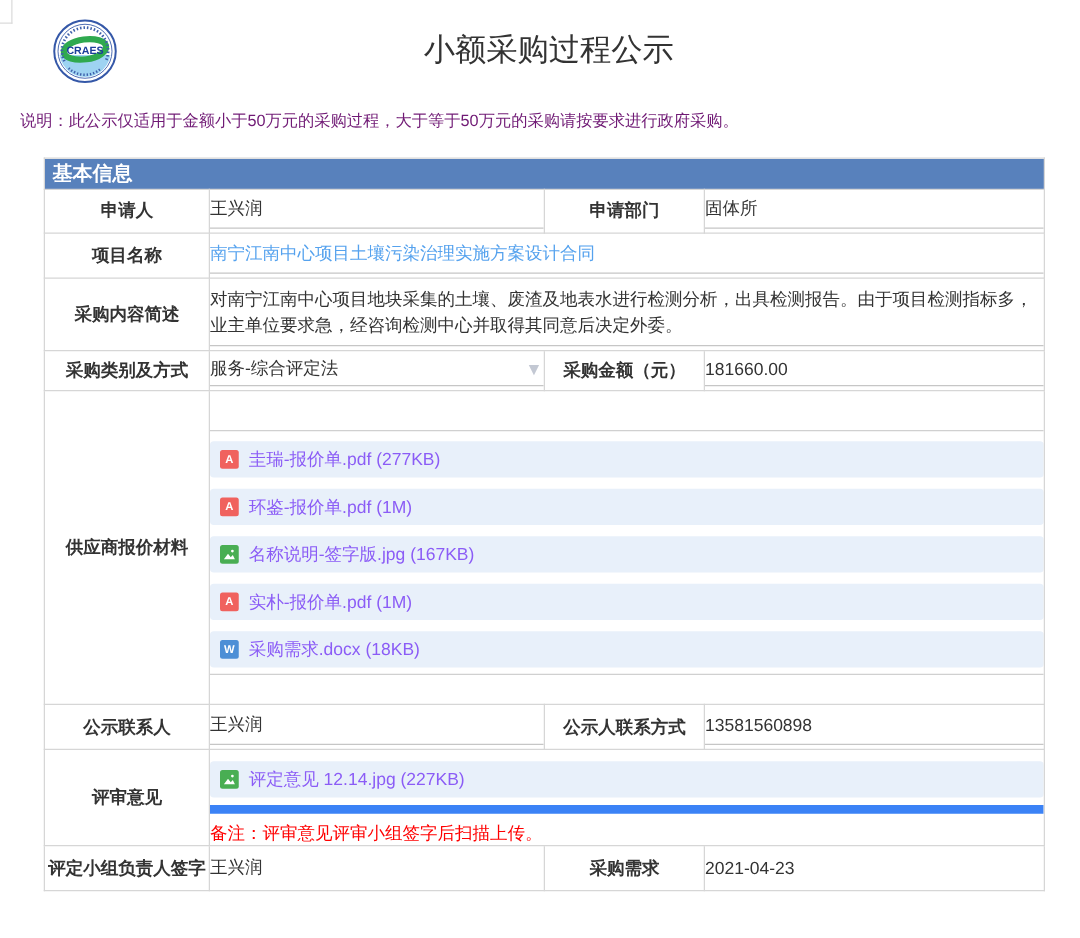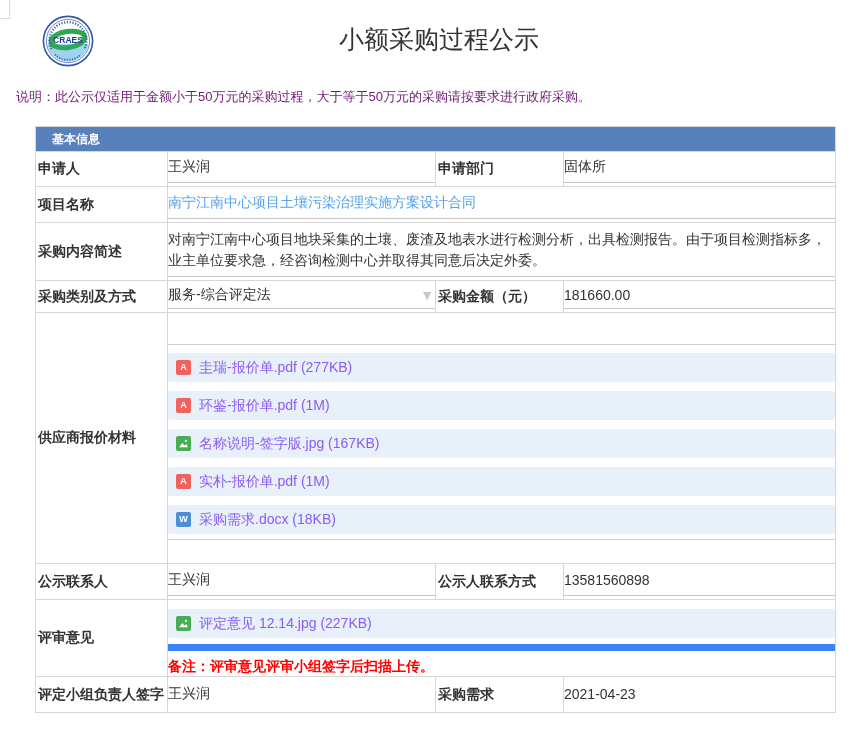--- a/index.html
+++ b/index.html
@@ -4,41 +4,41 @@
 <style>
   html,body{margin:0;padding:0;}
   body{width:864px;height:750px;background:#fff;overflow:hidden;position:relative;
        font-family:"Liberation Sans","DejaVu Sans",sans-serif;color:#333;}
   .corner{position:absolute;left:0;top:0;width:9px;height:18px;border-right:1px solid #DCDCDC;border-bottom:1px solid #DCDCDC;}
   .logo{position:absolute;left:42px;top:15px;}
   .page-title{position:absolute;left:7px;top:23px;width:864px;text-align:center;font-size:25px;color:#333;}
   .note{position:absolute;left:16px;top:88px;font-size:13px;color:#701a75;}
   table.main{position:absolute;left:35px;top:126px;width:800px;border-collapse:collapse;table-layout:fixed;font-size:14px;}
   table.main td{border:1px solid #D6D6D6;padding:0;vertical-align:top;overflow:hidden;}
-  table.main tr.section td{background:#5881BC;color:#fff;font-weight:bold;padding-left:16px;font-size:12px;vertical-align:middle;}
-  table.main td.label{font-weight:bold;text-align:left;color:#333;vertical-align:middle;padding:0 2px;}
+  table.main tr.section td{background:#5881BC;color:#fff;font-weight:bold;padding-left:6px;font-size:16px;vertical-align:middle;}
+  table.main td.label{font-weight:bold;text-align:center;color:#333;vertical-align:middle;padding:0 2px;}
   td.value{padding:0 5px;}
   .u{display:flex;align-items:center;border-bottom:1px solid #C6C6C6;}
   .u.nob{border-bottom:none;}
   .h30{height:30px}.h31{height:31px}.h53{height:53px}.h27{height:27px}.h34{height:34px}.h33{height:33px}
   .link{color:#55A2EE;}
   .sumtext{line-height:21px;}
   .dd{justify-content:space-between;}
   .dd .arrow{color:#C3C8D3;font-size:14px;margin-right:1px;}
   .strip{height:31px;border-bottom:1px solid #D0D0D0;}
   .filelist{padding:8px 0 5px 0;border-bottom:1px solid #D0D0D0;}
   .file-bar{height:29px;margin-bottom:9px;background:#E8F0FA;border-radius:3px;display:flex;align-items:center;padding-left:8px;}
   .file-bar.last{margin-bottom:0;}
   .ficon{width:15px;height:15px;border-radius:2px;margin-right:8px;display:flex;align-items:center;justify-content:center;color:#fff;font-size:9px;font-weight:bold;flex:none;line-height:15px;}
   .ficon.pdf{background:#F0625E;}
   .ficon.img{background:#49AE53;}
   .ficon.doc{background:#4D8FD6;}
   .flink{color:#8b5cf6;white-space:nowrap;}
   .review-widget{padding:9px 0 6px 0;border-bottom:7px solid #3b82f6;}
-  .remark{color:#FF0000;font-weight:bold;margin-top:7px;font-size:14px;}
+  .remark{color:#FF0000;font-weight:normal;margin-top:7px;font-size:14px;}
 </style>
 </head>
 <body>
 
 <div class="corner"></div>
 
 <div class="logo">
   <svg width="52" height="52" viewBox="0 0 52 52">
     <defs>
       <clipPath id="cc">

